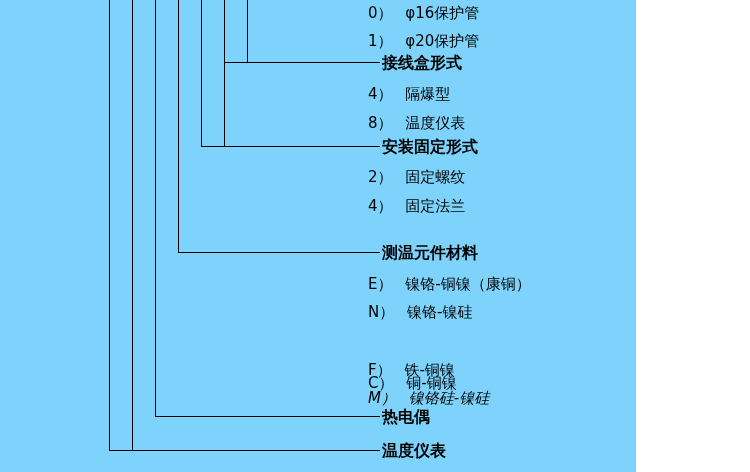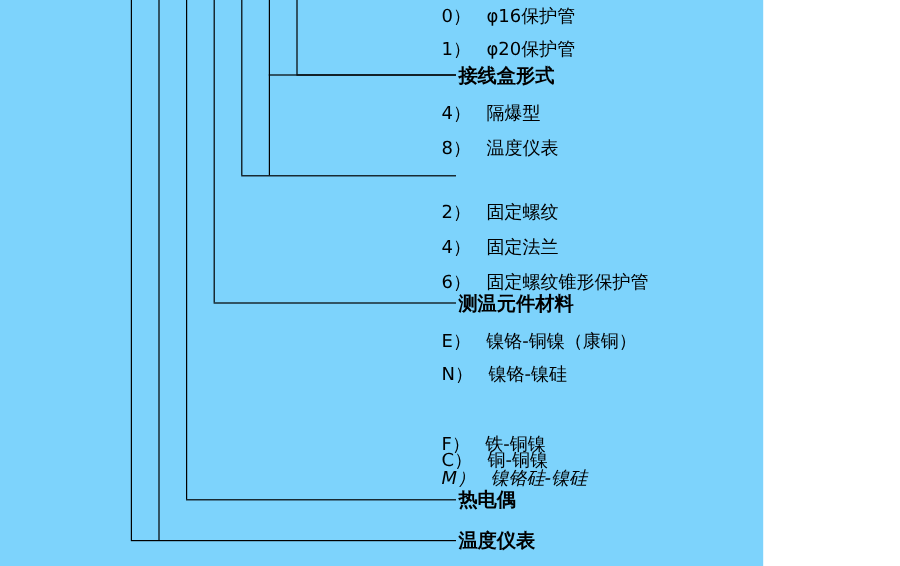--- a/index.html
+++ b/index.html
@@ -77,31 +77,28 @@
   <div class="heading" style="left:382px; top:55px;">接线盒形式</div>
   <div class="entry" style="left:368px; top:87px;">
     <span class="code" style="margin-right: 8px;">4）</span>
     <span class="txt">隔爆型</span>
   </div>
   <div class="entry" style="left:368px; top:116px;">
     <span class="code" style="margin-right: 8px;">8）</span>
     <span class="txt">温度仪表</span>
   </div>
 
+  <div class="heading" style="left:382px; top:139px;">安装固定形式</div>
   <div class="entry" style="left:368px; top:170px;">
     <span class="code" style="margin-right: 8px;">2）</span>
     <span class="txt">固定螺纹</span>
   </div>
   <div class="entry" style="left:368px; top:199px;">
     <span class="code" style="margin-right: 8px;">4）</span>
     <span class="txt">固定法兰</span>
-  </div>
-  <div class="entry" style="left:368px; top:228px;">
-    <span class="code" style="margin-right: 8px;">6）</span>
-    <span class="txt">固定螺纹锥形保护管</span>
   </div>
 
   <div class="heading" style="left:382px; top:245px;">测温元件材料</div>
   <div class="entry" style="left:368px; top:305px;">
     <span class="code" style="margin-right: 8px;">N）</span>
     <span class="txt">镍铬-镍硅</span>
   </div>
   <div class="entry" style="left:368px; top:277px;">
     <span class="code" style="margin-right: 8px;">E）</span>
     <span class="txt">镍铬-铜镍（康铜）</span>

